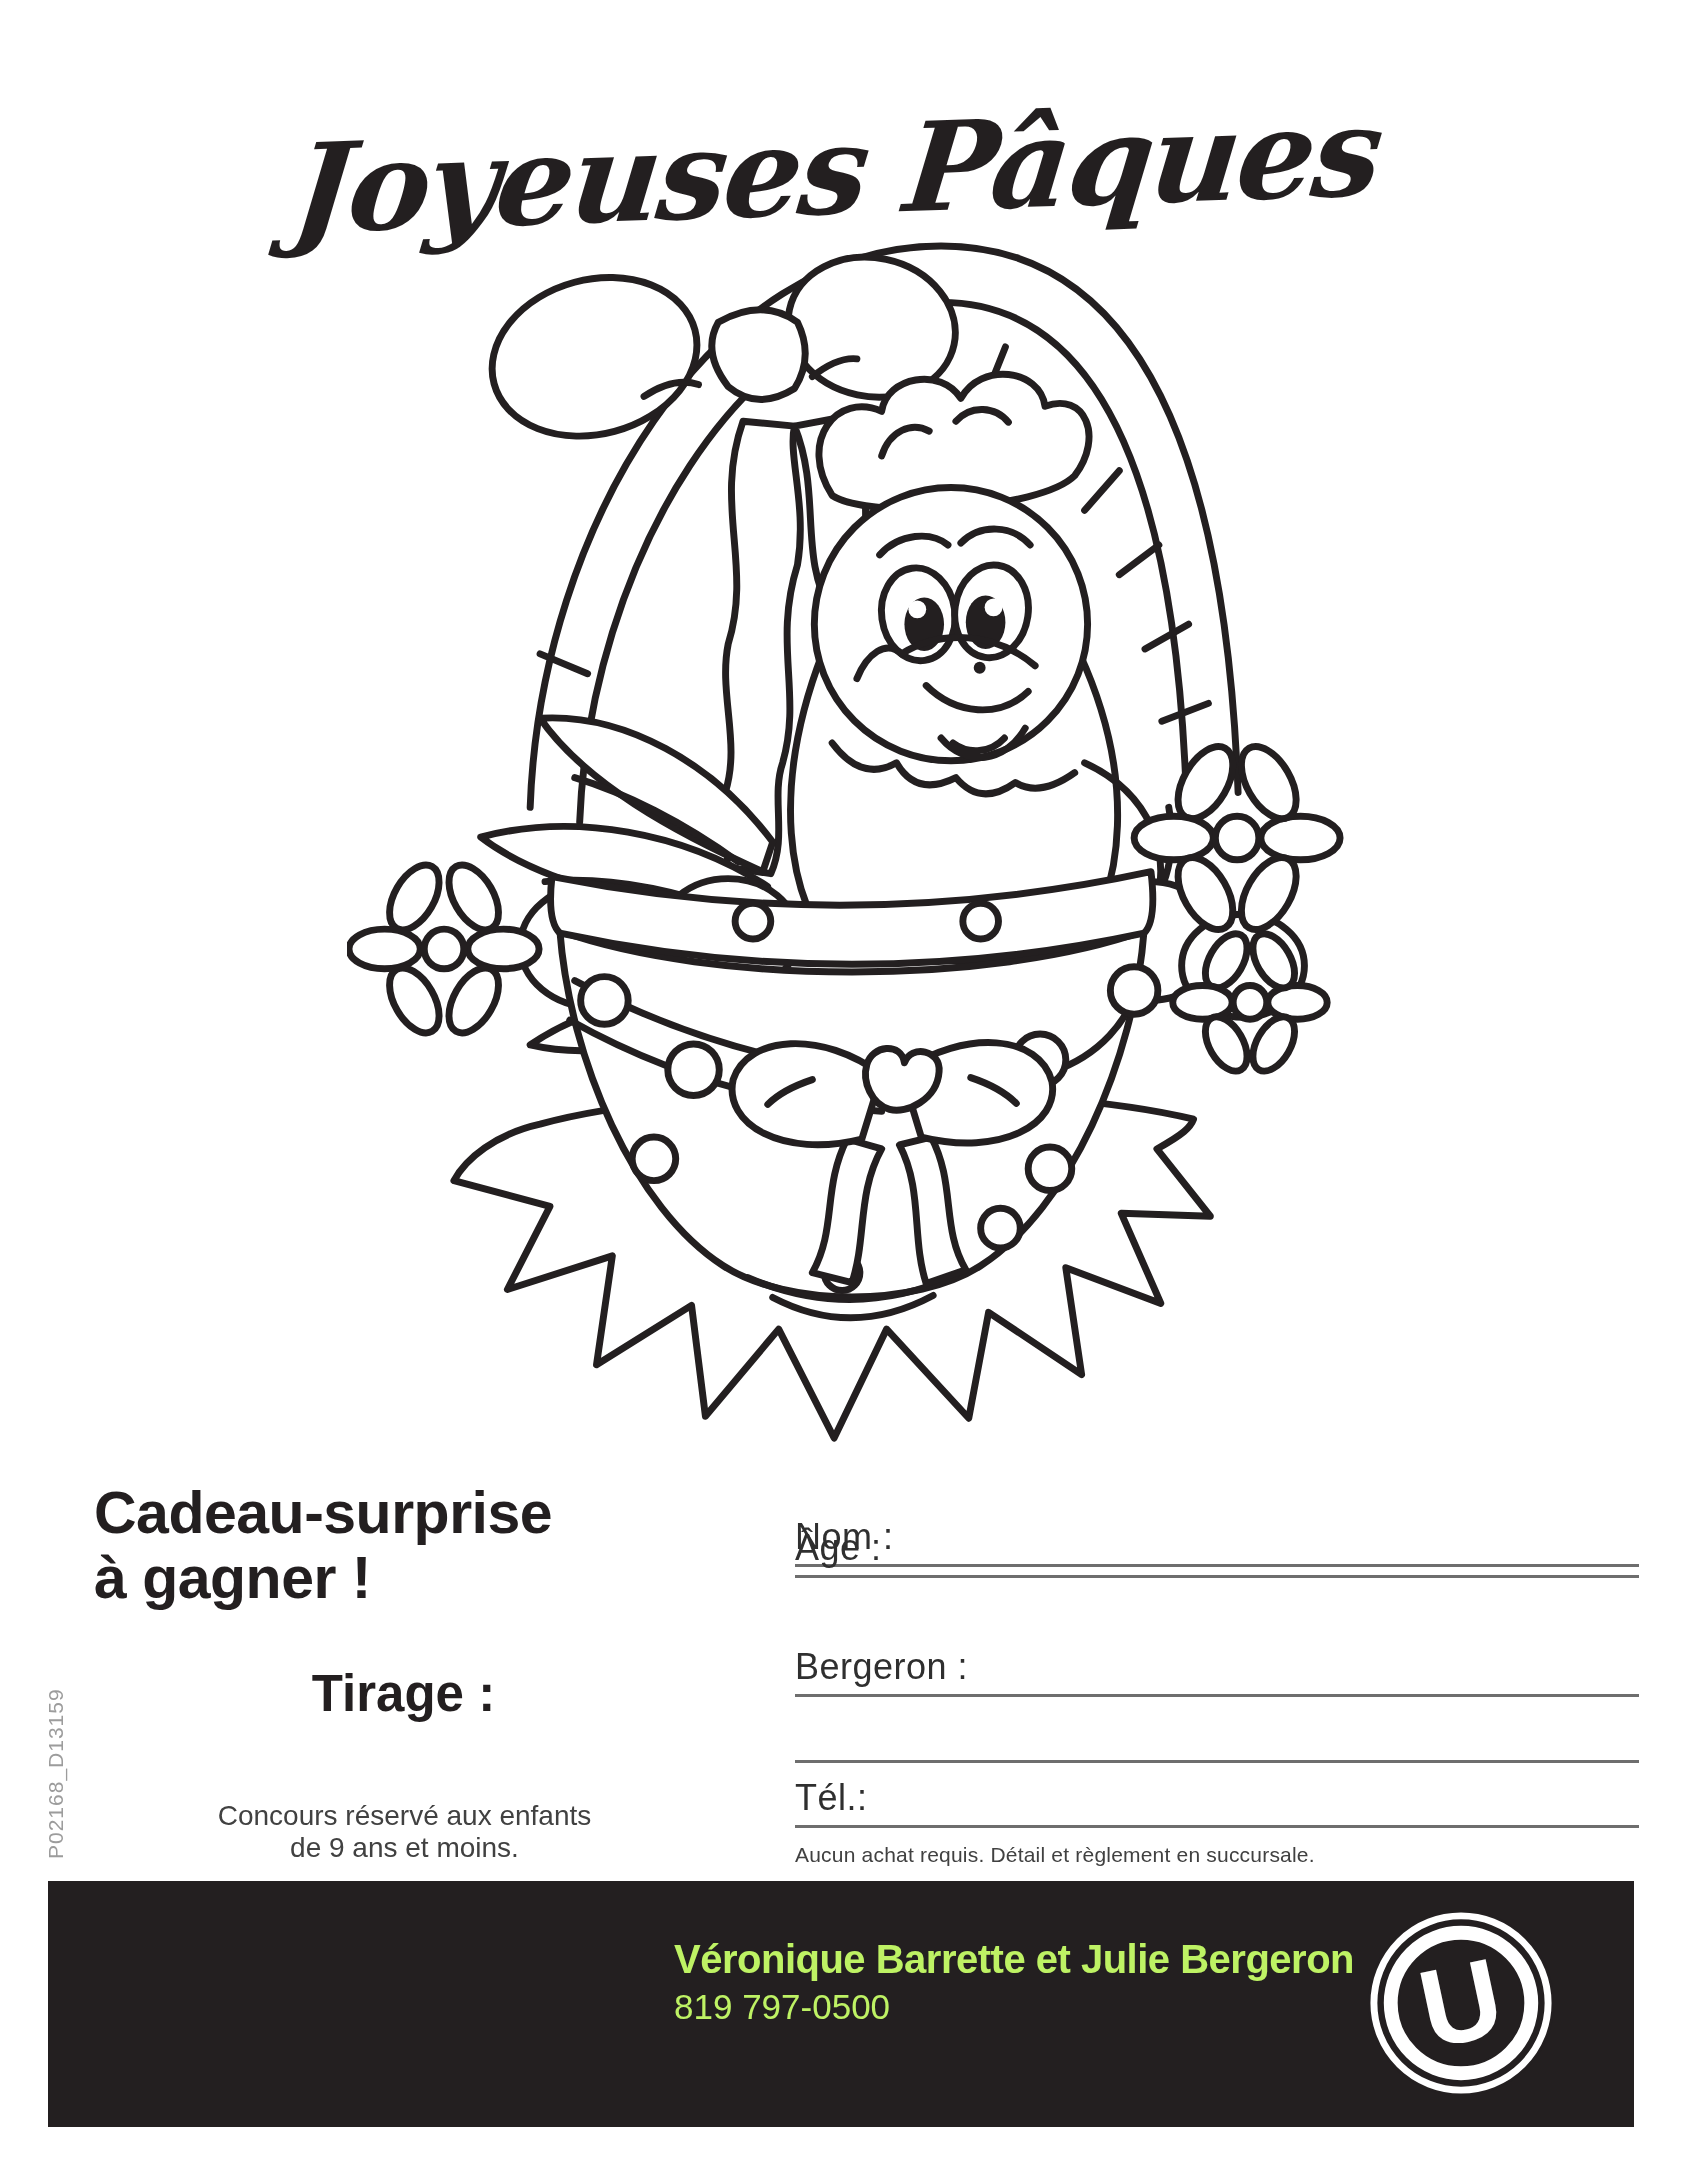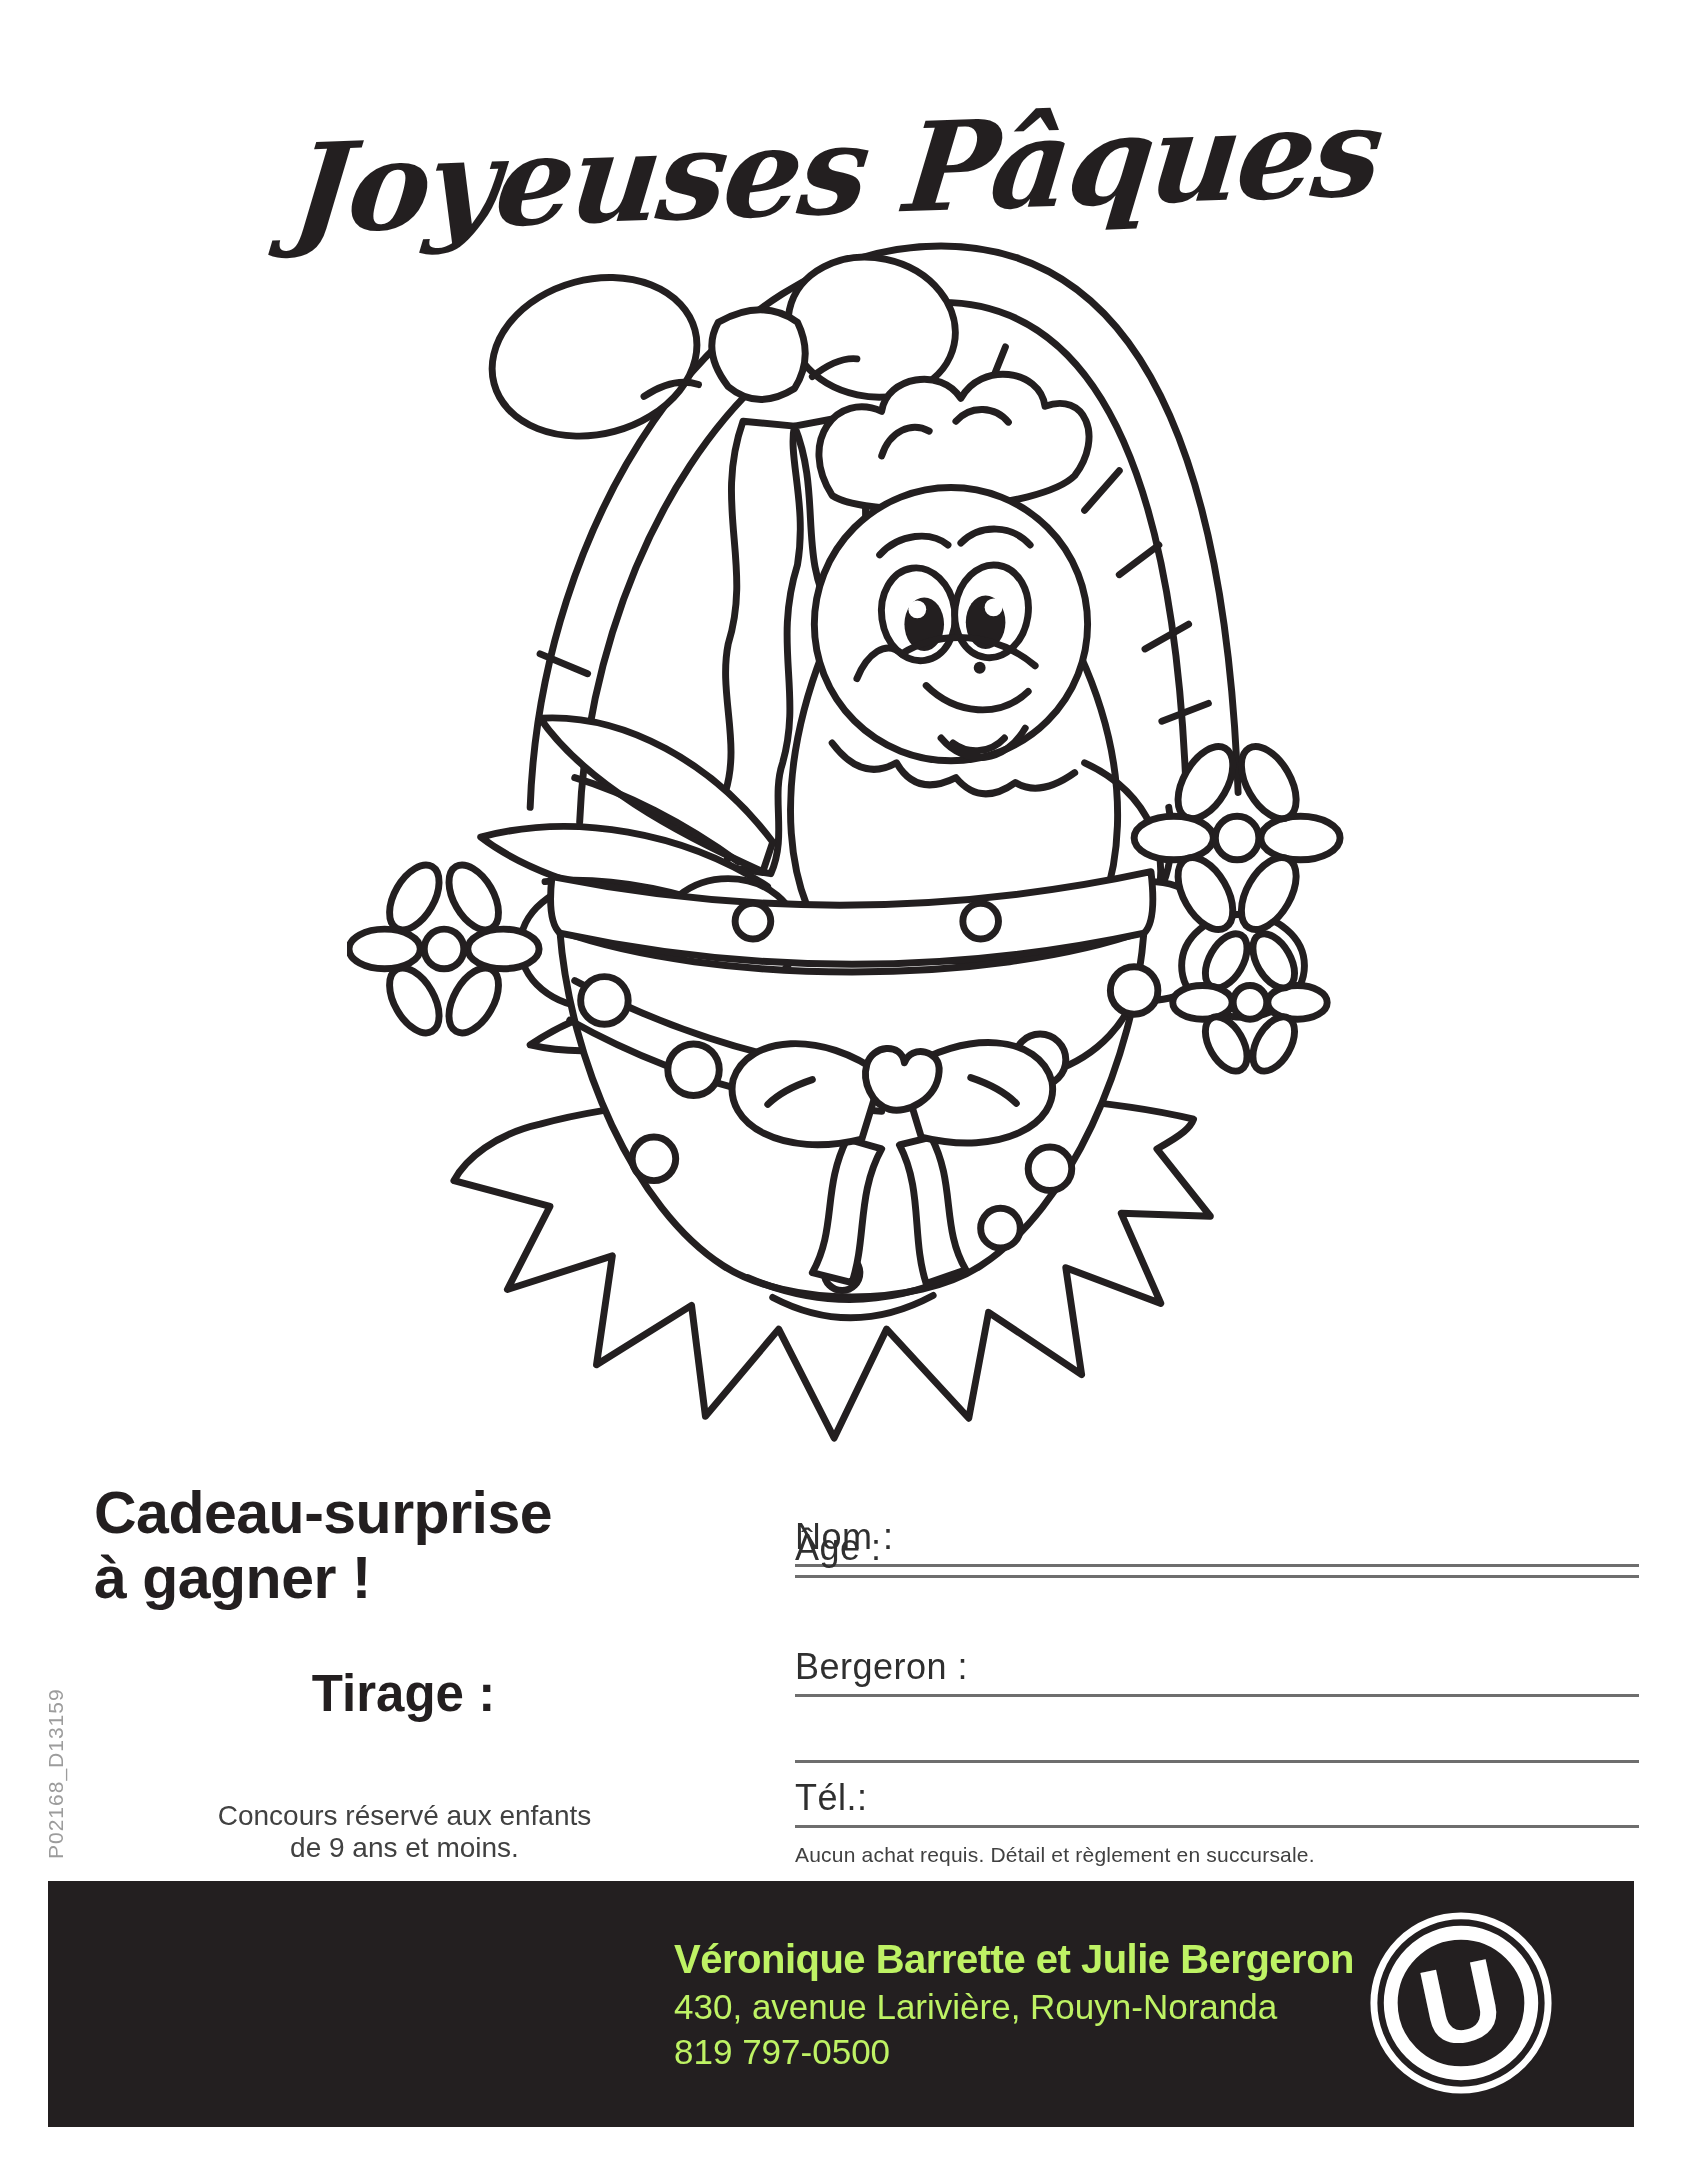--- a/index.html
+++ b/index.html
@@ -227,21 +227,20 @@
     <span class="flabel">Tél.:</span>
   </div>
   <div class="abs disclaimer">Aucun achat requis. Détail et règlement en succursale.</div>
 </div>
 
 <div class="abs vcode">P02168_D13159</div>
 
 <div class="abs footer">
   <div class="footer-text">
     <div class="owners">Véronique Barrette et Julie Bergeron</div>
-    <div class="faddress">430, avenue Larivière, Rouyn-Noranda</div>
     <div class="fphone">819 797-0500</div>
   </div>
   <svg class="logo" width="192" height="192" viewBox="0 0 194 194">
     <circle cx="97" cy="97" r="94" fill="#231f20"></circle>
     <circle cx="97" cy="97" r="88" fill="none" stroke="#ffffff" stroke-width="7"></circle>
     <circle cx="97" cy="97" r="71" fill="none" stroke="#ffffff" stroke-width="14"></circle>
     <circle cx="97" cy="97" r="62" fill="#231f20"></circle>
     <text x="97" y="97" fill="#ffffff" font-family="Liberation Sans, sans-serif" font-size="112" font-weight="bold" text-anchor="middle" dominant-baseline="central" transform="rotate(-12 97 97)">U</text>
   </svg>
 </div>

